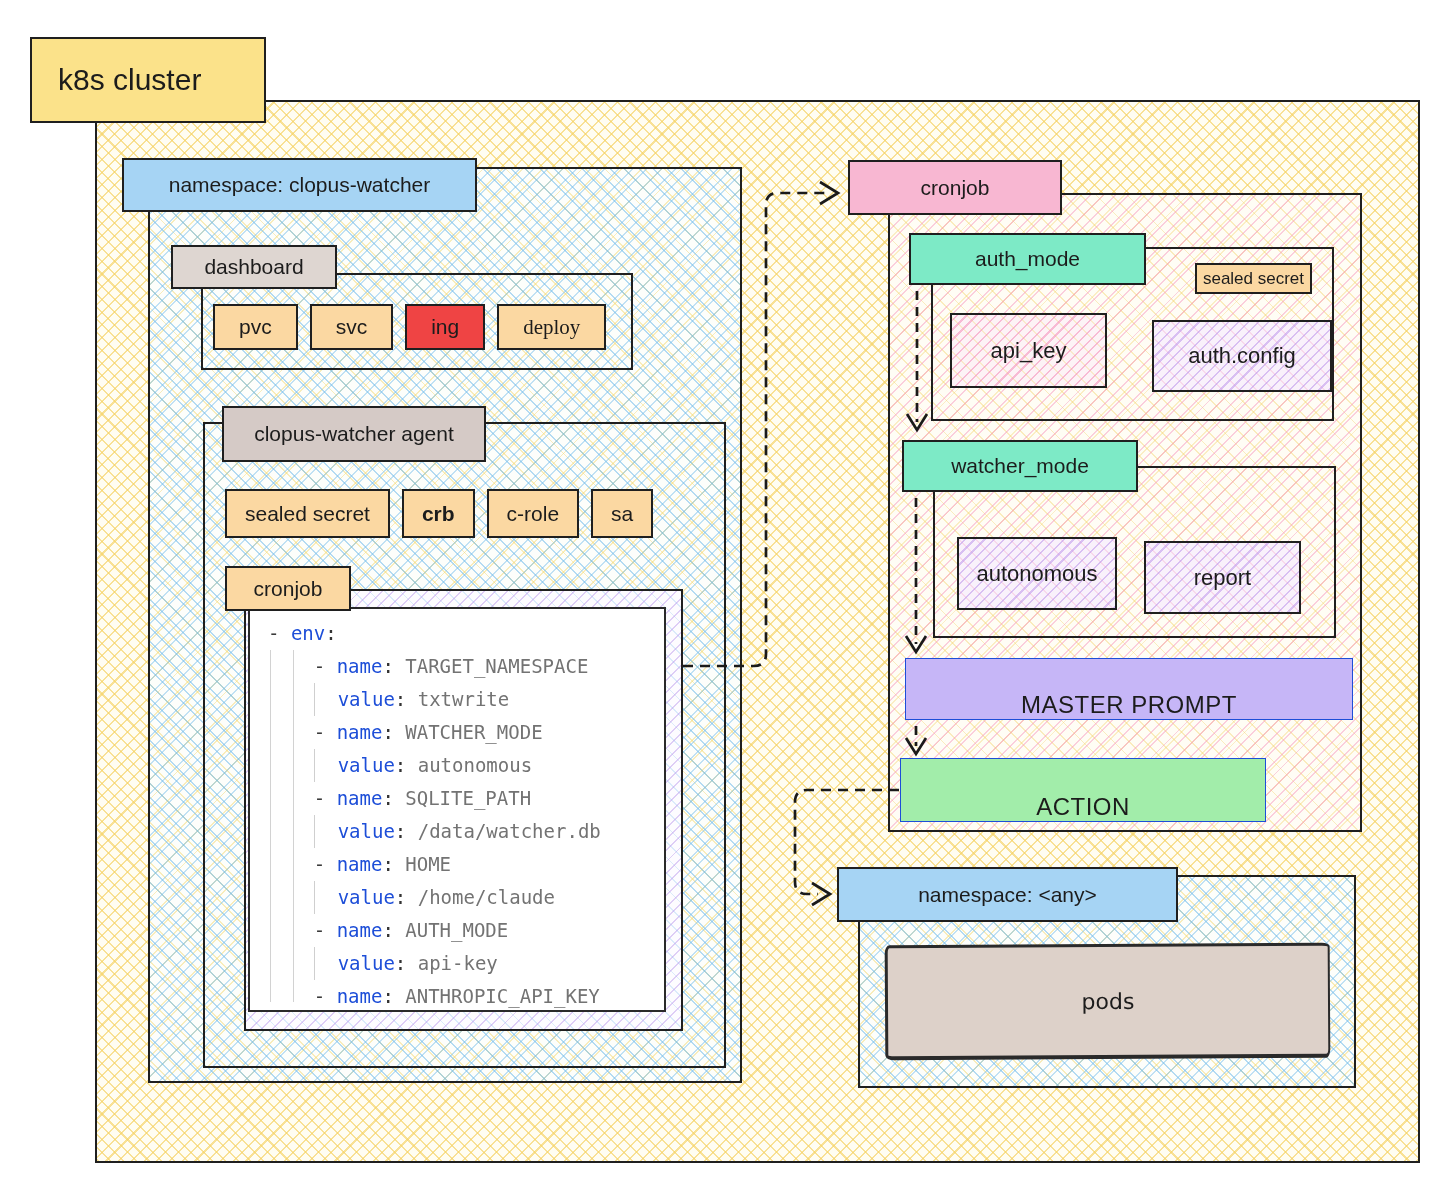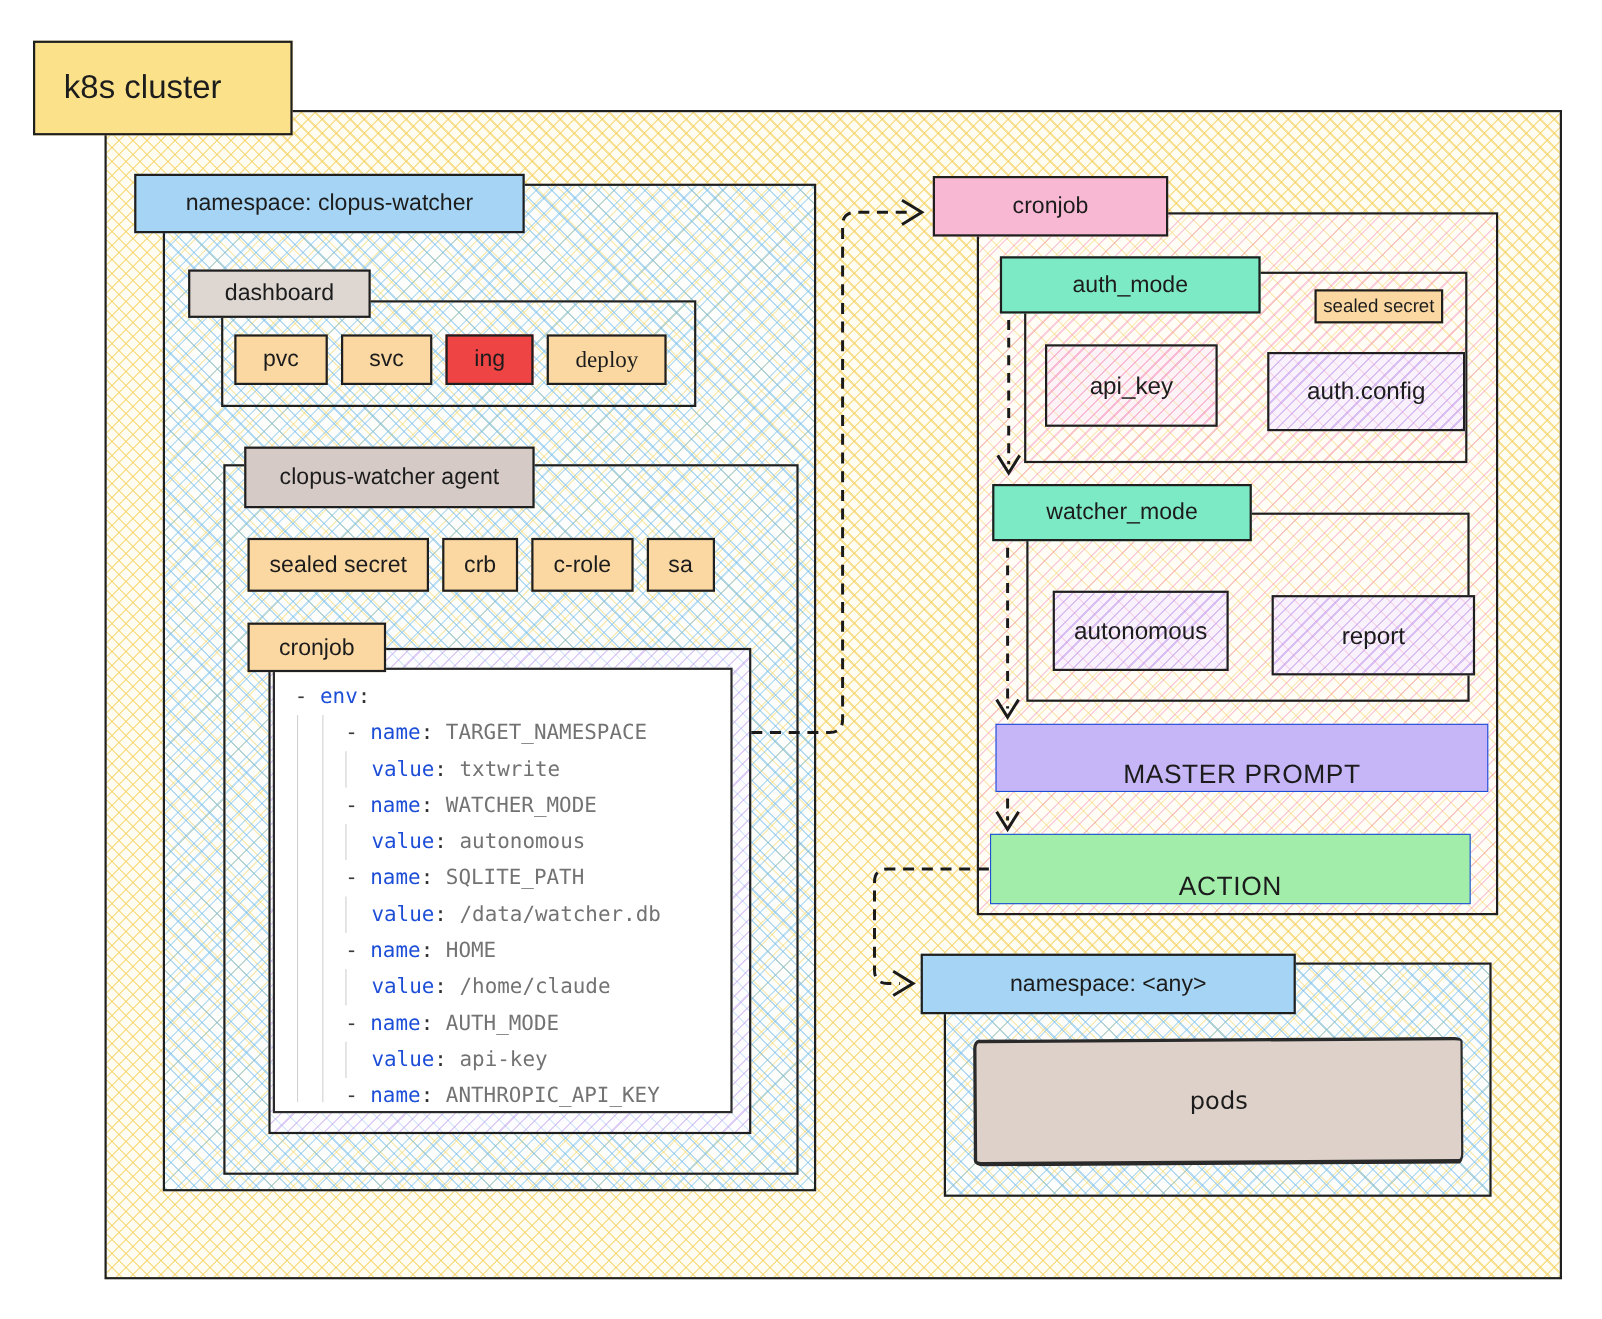--- a/index.html
+++ b/index.html
@@ -86,21 +86,21 @@
       <div class="chip" style="background-color: #ef4444;">ing</div>
       <div class="chip" style="background-color: rgb(251, 216, 162); font-family: Liberation Serif, serif;">deploy</div>
     </div>
 
   <div class="abs frame hatch-blue" style="left:203px;top:422px;width:523px;height:646px;"></div>
   <div class="abs lbl" style="left: 174px; top: 406px; width: 264px; height: 56px; background-color: rgb(213, 202, 198); margin-left: 48px;">
     <span>clopus-watcher agent</span>
   </div>
   <div class="abs chip-row agent-row" style="left:225px;top:489px;height:45px;">
       <div class="chip" style="background-color: rgb(251, 216, 162);">sealed secret</div>
-      <div class="chip" style="background-color: rgb(251, 216, 162);">crb</div>
+      <div class="chip" style="background-color: rgb(251, 216, 162); font-weight: bold;">crb</div>
       <div class="chip" style="background-color: rgb(251, 216, 162);">c-role</div>
       <div class="chip" style="background-color: rgb(251, 216, 162);">sa</div>
     </div>
 
   <div class="abs frame hatch-lavender" style="left:244px;top:589px;width:439px;height:442px;"></div>
   <div class="abs lbl" style="left: 225px; top: 566px; width: 126px; height: 45px; background-color: rgb(251, 216, 162);">
     <span>cronjob</span>
   </div>
   <div class="abs codebox" style="left:248px;top:607px;width:418px;height:405px;">
       <div class="code-line"><span class="dash">-&nbsp;</span><span class="key">env</span><span class="punct">:</span></div>
@@ -138,28 +138,28 @@
     <span>auth.config</span>
   </div>
 
   <div class="abs frame hatch-pinkarea" style="left:933px;top:466px;width:403px;height:172px;"></div>
   <div class="abs lbl" style="left: 902px; top: 440px; width: 236px; height: 52px; background-color: rgb(125, 234, 198);">
     <span>watcher_mode</span>
   </div>
   <div class="abs node hatch-lilaclines" style="left:957px;top:537px;width:160px;height:73px;">
     <span>autonomous</span>
   </div>
-  <div class="abs node hatch-lilaclines" style="left:1144px;top:541px;width:185px;height:73px;margin-left:12px;">
+  <div class="abs node hatch-lilaclines" style="left:1144px;top:541px;width:157px;height:73px;">
     <span>report</span>
   </div>
 
   <div class="abs bigbar" style="left: 905px; top: 658px; width: 448px; height: 62px; background-color: rgb(198, 182, 247);">
     <span>MASTER PROMPT</span>
   </div>
-  <div class="abs bigbar" style="left: 900px; top: 758px; width: 437px; height: 64px; background-color: rgb(162, 237, 170);">
+  <div class="abs bigbar" style="left: 900px; top: 758px; width: 366px; height: 64px; background-color: rgb(162, 237, 170);">
     <span>ACTION</span>
   </div>
 
   <div class="abs frame hatch-blue" style="left:858px;top:875px;width:498px;height:213px;"></div>
   <div class="abs lbl" style="left: 837px; top: 867px; width: 341px; height: 55px; background-color: rgb(166, 212, 244);">
     <span>namespace: &lt;any&gt;</span>
   </div>
   <div class="abs pods" style="left: 885px; top: 944px; width: 445px; height: 115px; background-color: rgb(221, 209, 201);">
     <span>pods</span>
   </div>

